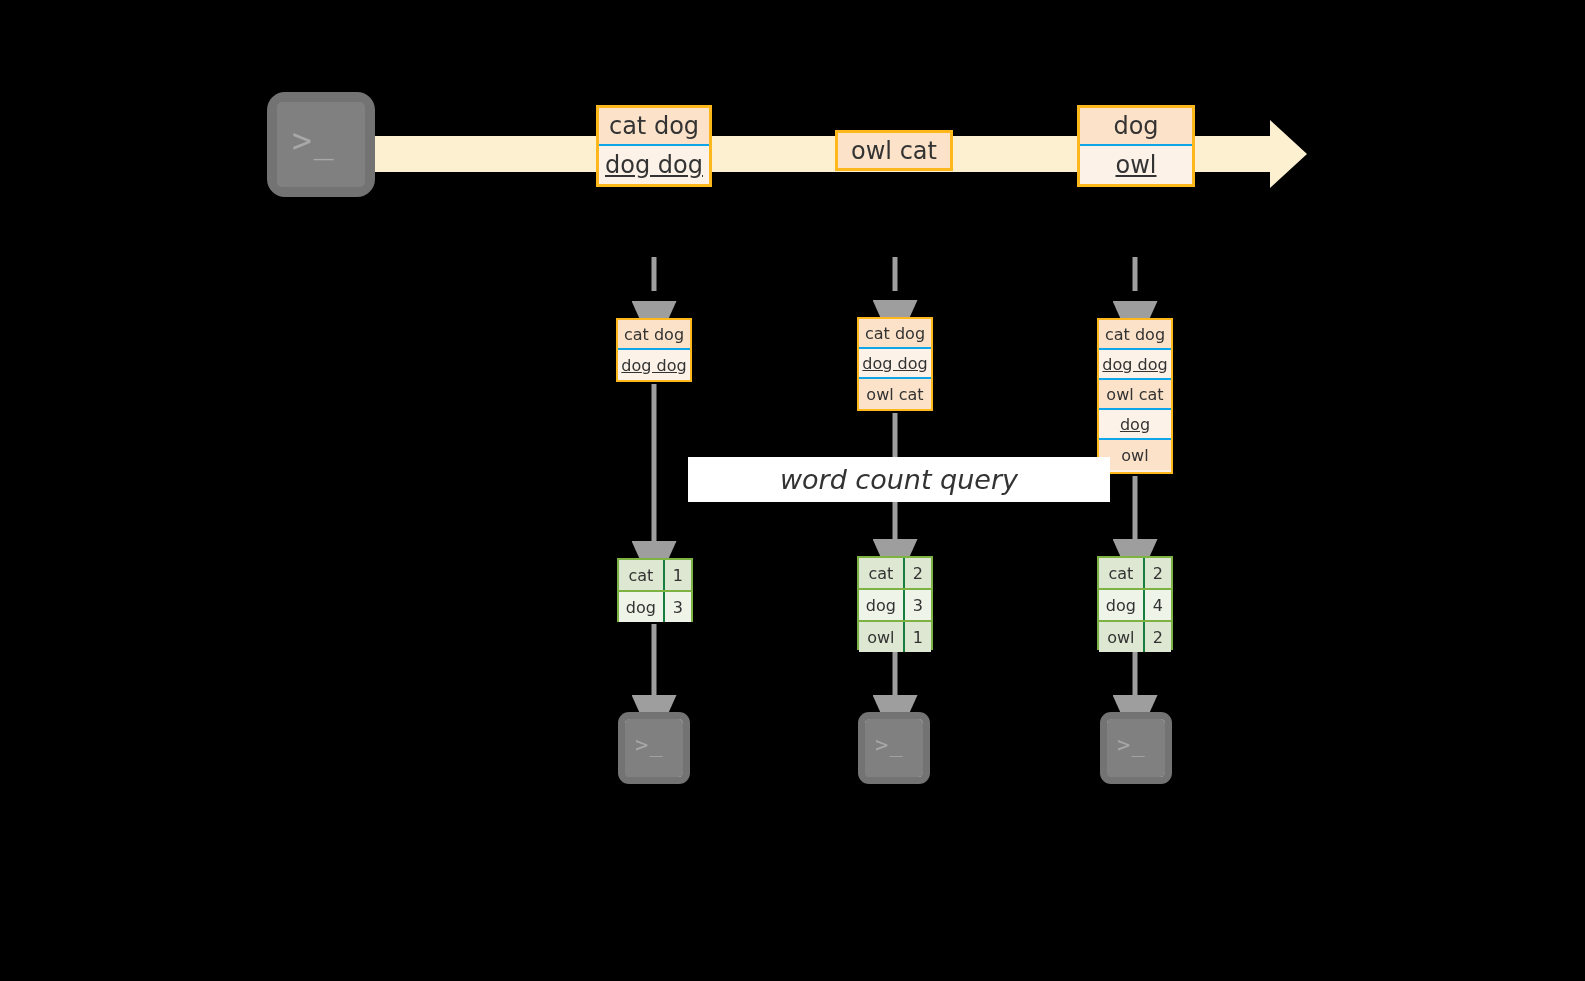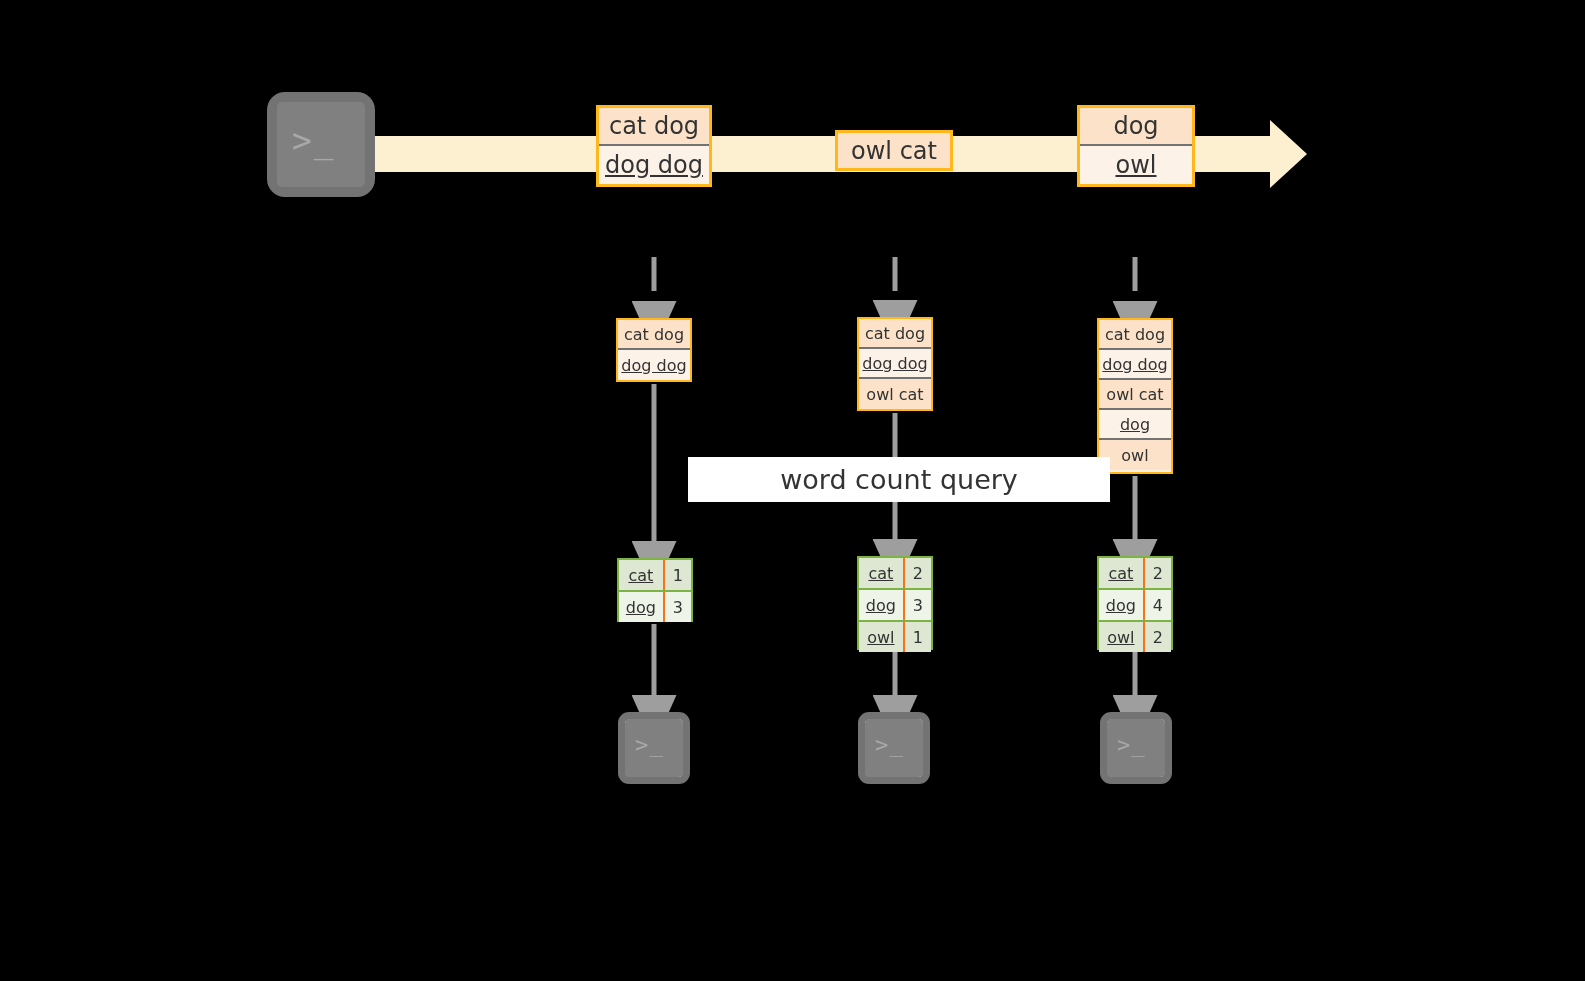--- a/index.html
+++ b/index.html
@@ -77,21 +77,21 @@
     border: 3px solid #ffb81c;
     background: #fdf0e6;
   }
   .orow {
     box-sizing: border-box;
     display: flex;
     align-items: center;
     justify-content: center;
     color: #333333;
     background: #fcf2e9;
-    border-bottom: 2px solid #737373;
+    border-bottom: 2px solid #0ea5e9;
     white-space: nowrap;
   }
   .orow:last-child { border-bottom: none; }
   .orow.dark { background: #fbe2c8; }
   .orow.light { background: #fdf2e8; text-decoration: underline; }
 
   
   .obox.top1 { left: 596px; top: 105px; width: 116px; height: 82px; }
   .obox.top1 .orow { height: 38px; font-size: 24px; }
   .obox.top2 { left: 835px; top: 130px; width: 118px; height: 41px; }
@@ -128,40 +128,41 @@
   .grow:last-child { border-bottom: none; }
   .gcell {
     box-sizing: border-box;
     display: flex;
     align-items: center;
     justify-content: center;
     font-size: 16px;
     color: #333333;
     background: #eef3e8;
   }
-  .gcell.word { width: 47px; border-right: 2px solid #f97316; text-decoration: underline; }
+  .gcell.word { width: 47px; border-right: 2px solid #15803d; }
   .gcell.cnt  { width: 27px; }
   .grow.dark .gcell  { background: #dde7d1; }
   .grow.light .gcell { background: #eff4e9; }
   .gbox.g1 { left: 617px; top: 558px; width: 76px; height: 64px; }
   .gbox.g2 { left: 857px; top: 556px; width: 76px; height: 94px; }
   .gbox.g3 { left: 1097px; top: 556px; width: 76px; height: 94px; }
 
   
   .query-label {
     position: absolute;
     left: 688px; top: 457px;
     width: 422px; height: 45px;
     background: #ffffff;
     display: flex;
     align-items: center;
     justify-content: center;
     font-size: 27px;
     color: #333333;
     white-space: nowrap;
+    font-style: italic;
   }
 
   
   .conn {
     position: absolute;
     left: 0; top: 0;
     width: 1585px; height: 981px;
     pointer-events: none;
   }
 </style>

